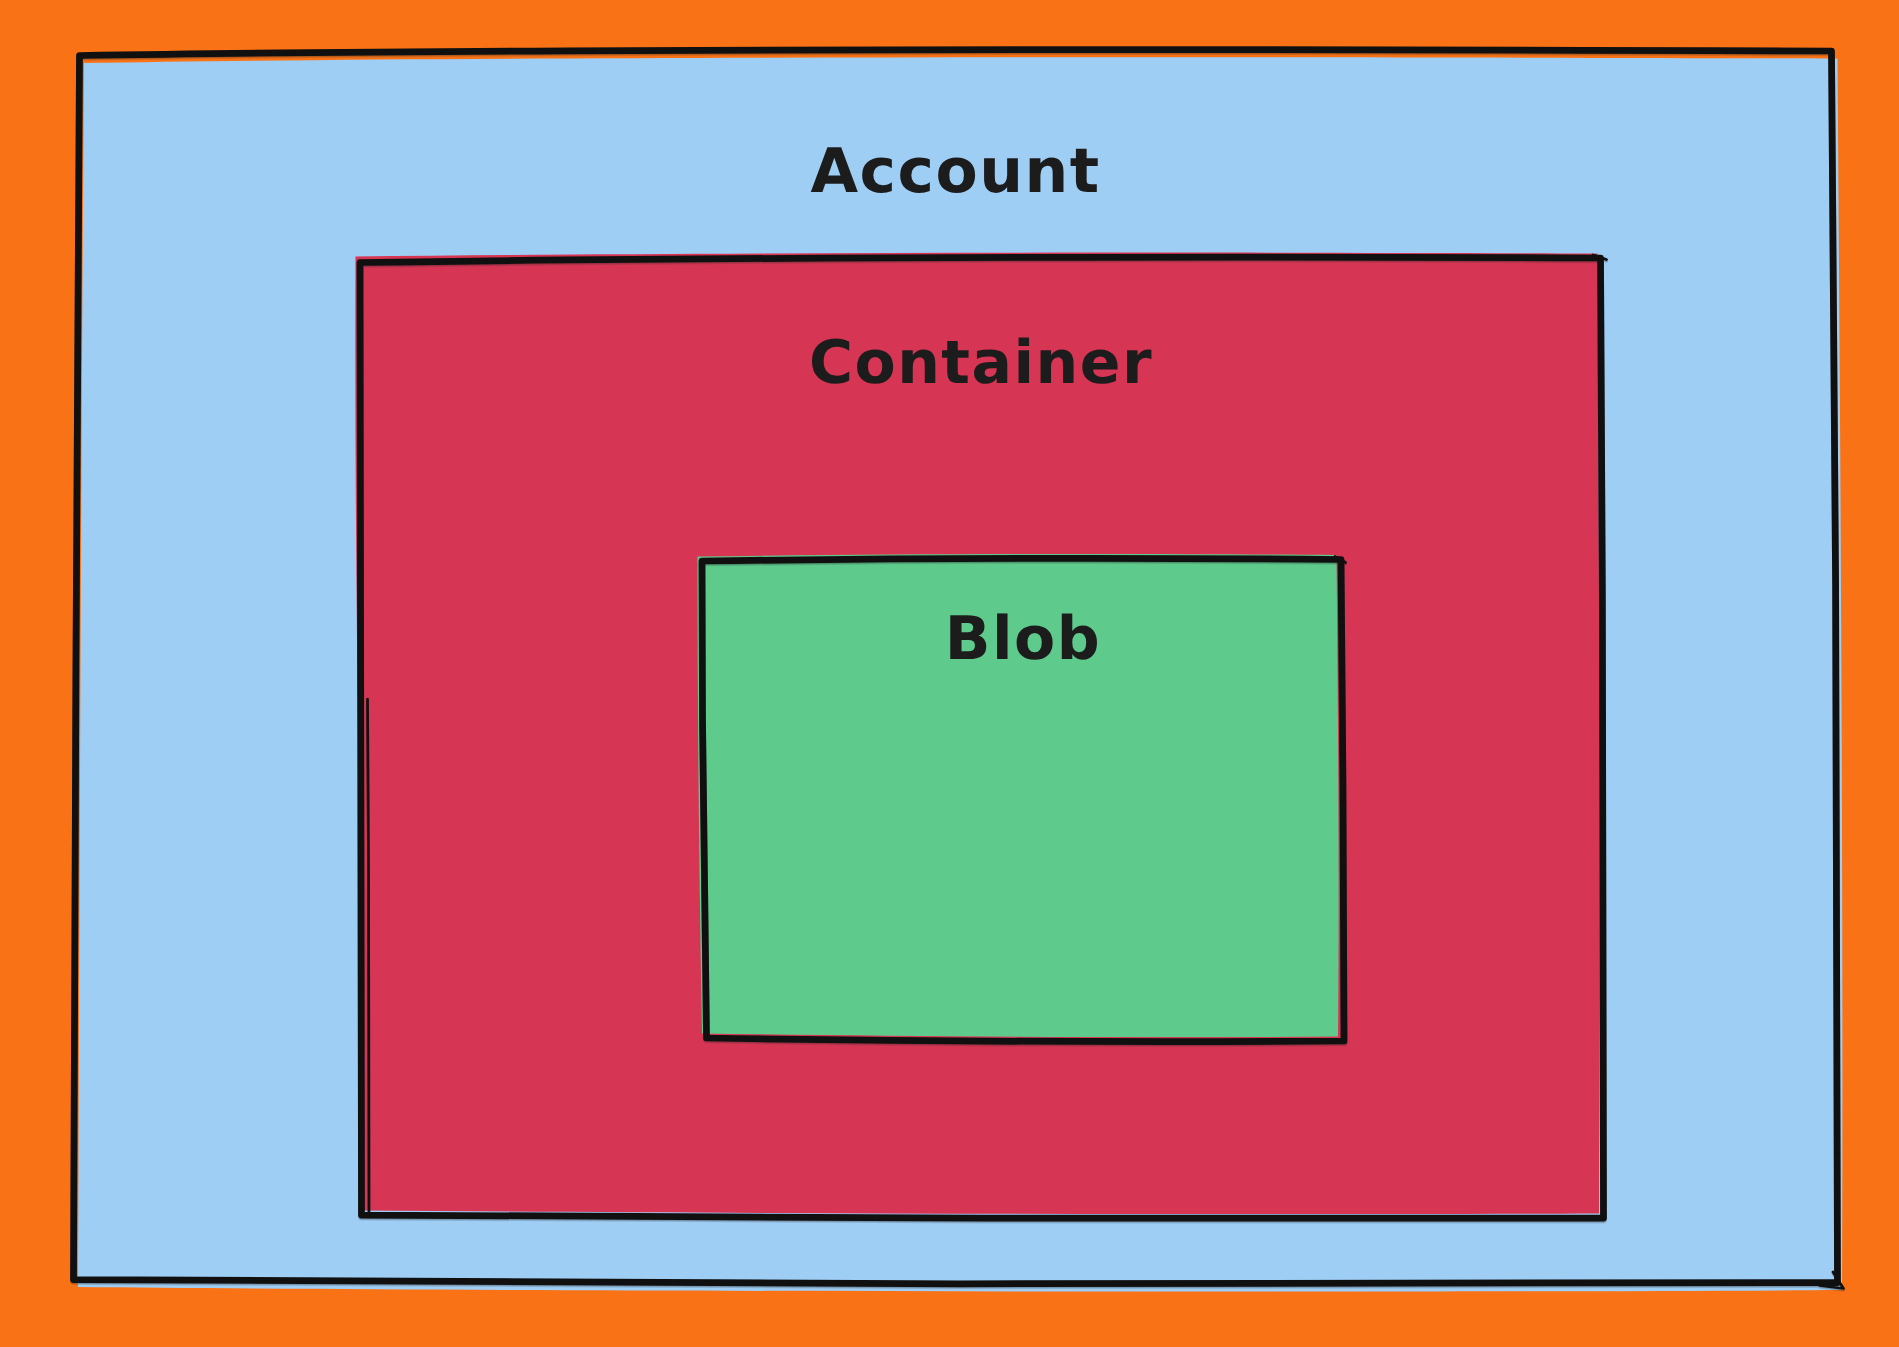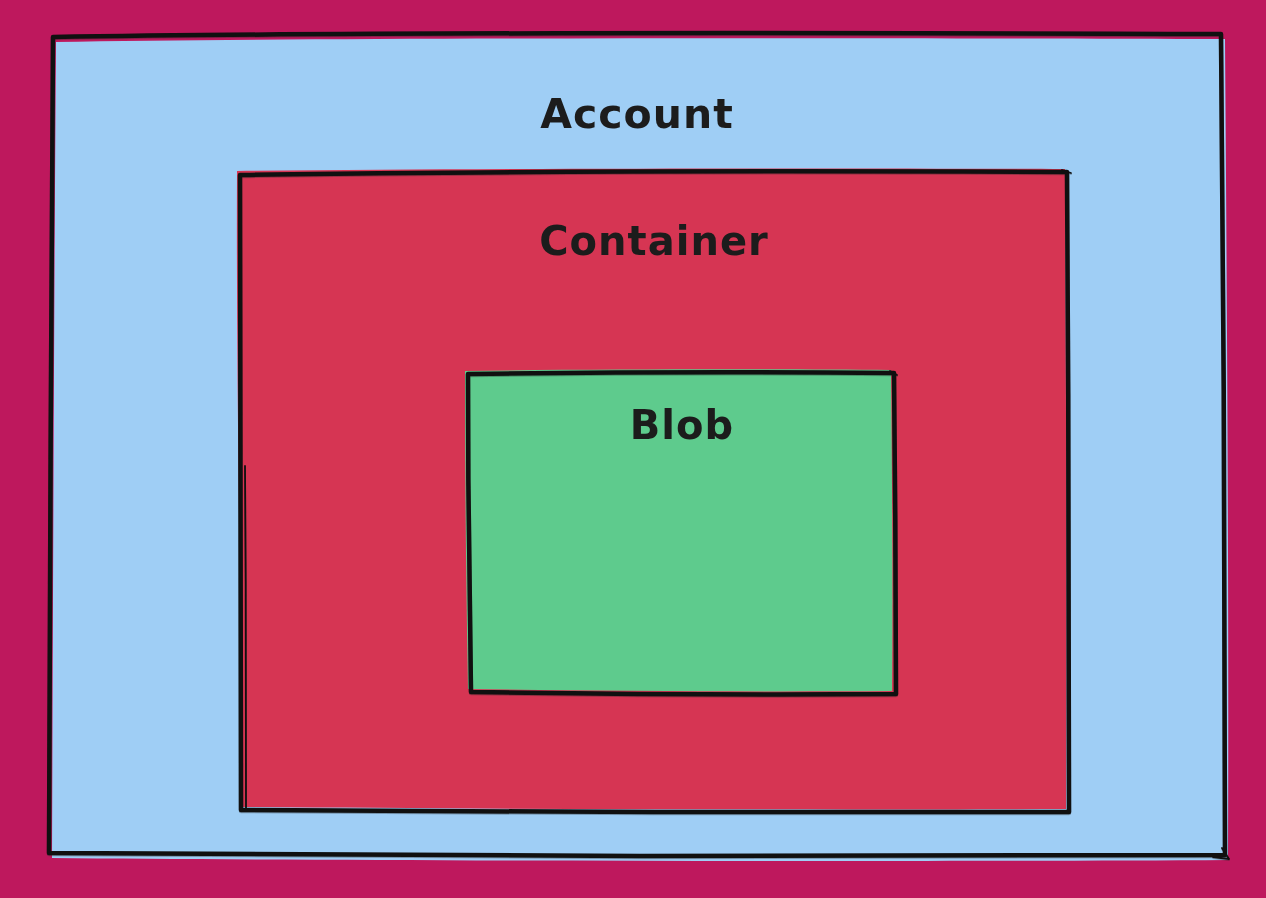--- a/index.html
+++ b/index.html
@@ -8,21 +8,21 @@
     background: #ffffff;
     width: 1266px;
     height: 898px;
     overflow: hidden;
     font-family: "DejaVu Sans", sans-serif;
   }
   .canvas {
     position: relative;
     width: 1266px;
     height: 898px;
-    background: #be185d;
+    background: #f97316;
   }
   svg.diagram {
     position: absolute;
     left: 0;
     top: 0;
     width: 1266px;
     height: 898px;
     display: block;
   }
   .sketch-stroke {

